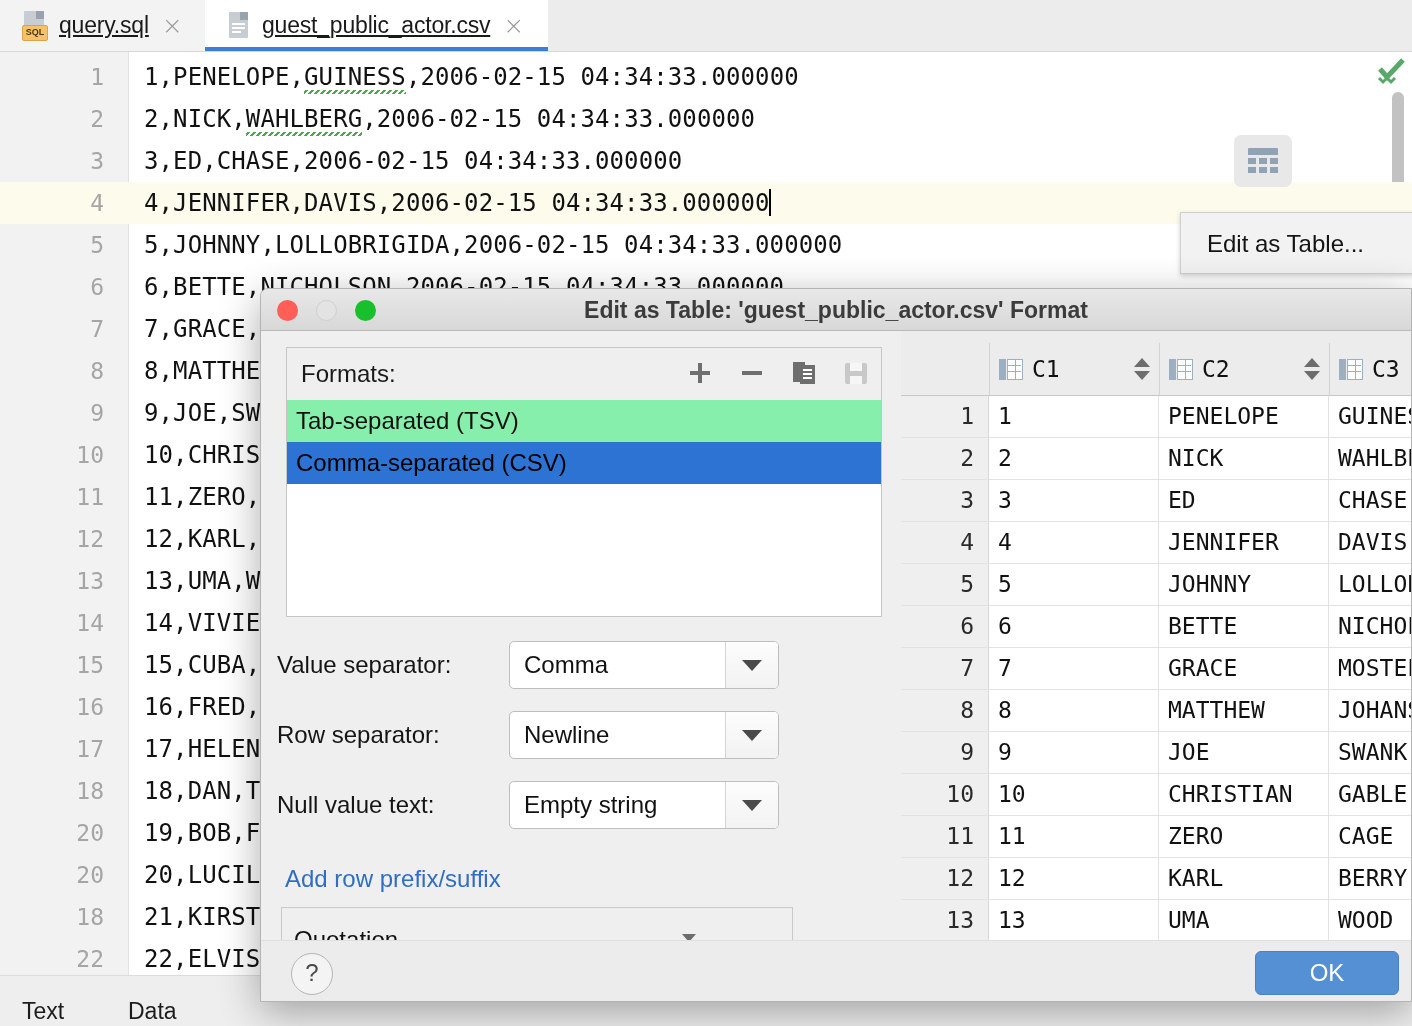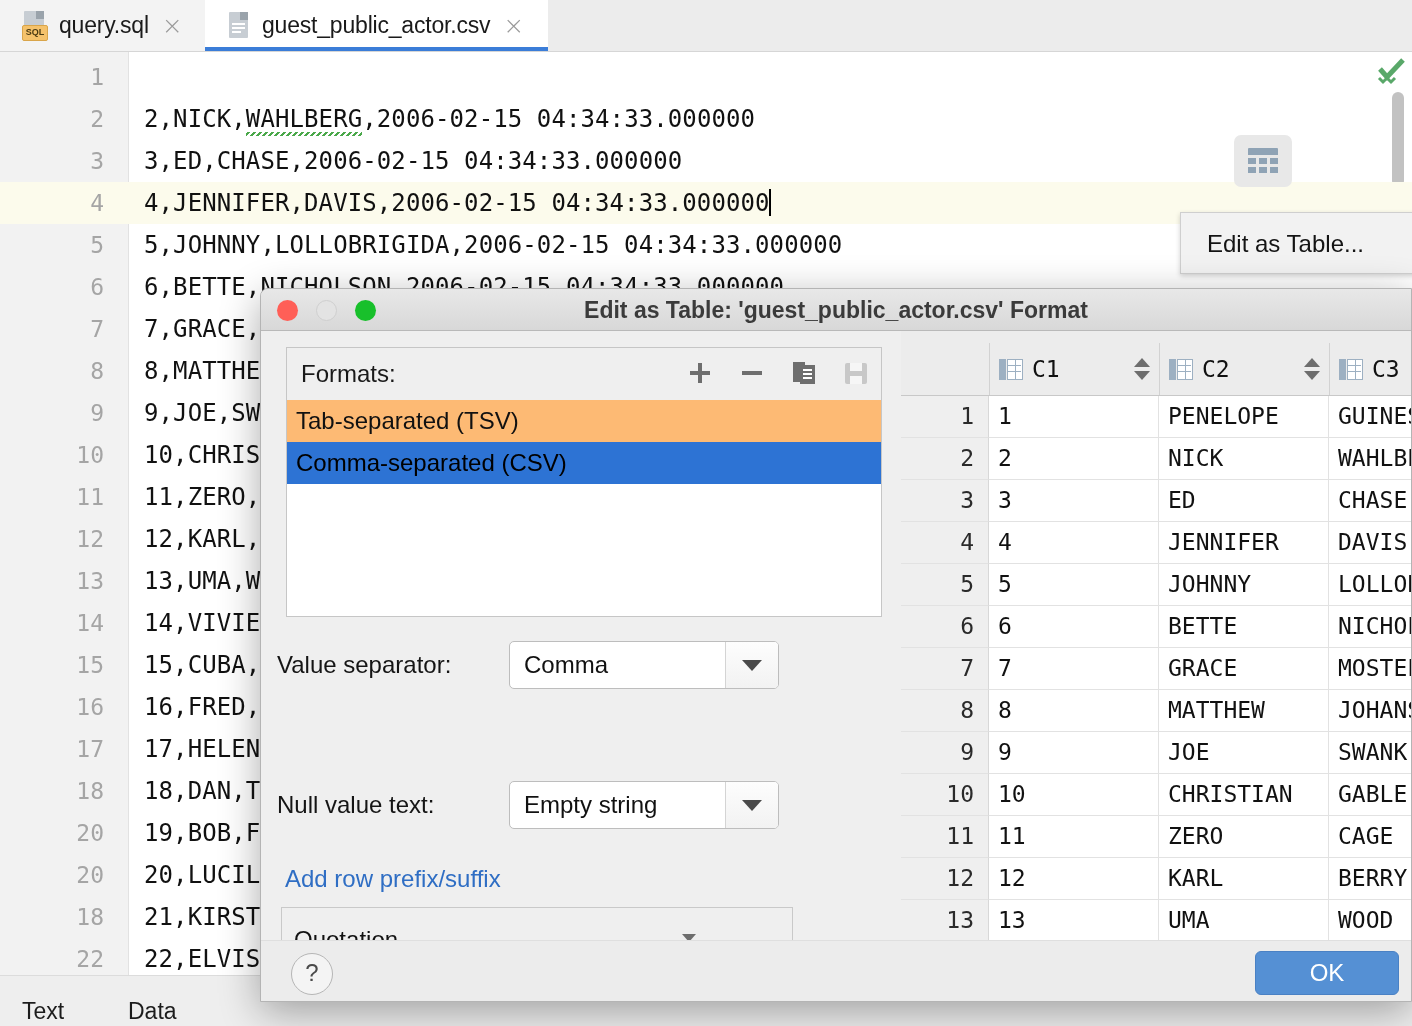--- a/index.html
+++ b/index.html
@@ -32,21 +32,21 @@
   .tab.inactive { left: 0; width: 205px; background: #f3f3f3; }
   .tab.active { left: 205px; width: 343px; background: #ffffff; }
   .tab.active::after {
     content: ""; position: absolute; left: 0; right: 0; bottom: 0; height: 4px;
     background: #3b7dd8;
   }
   .tab-close {
     font-size: 25px; color: #9b9b9b; line-height: 1; margin-left: 2px;
     font-family: "DejaVu Sans", sans-serif; font-weight: 300;
   }
-  .tab-label { letter-spacing: -0.2px; }
+  .tab-label { letter-spacing: -0.2px; text-decoration: underline; }
 
   
   .ic-sql { position: relative; width: 26px; height: 30px; flex: none; }
   .ic-sql .pg {
     position: absolute; left: 2px; top: 0; width: 20px; height: 24px;
     background: #c7cdd3; border-radius: 1px;
   }
   .ic-sql .fold {
     position: absolute; left: 14px; top: 0; width: 8px; height: 8px;
     background: #9aa3ab;
@@ -214,21 +214,21 @@
     font-size: 24px; color: #1a1a1a;
   }
   .fmt-tools { position: absolute; right: 10px; top: 9px; display: flex; align-items:center; gap: 22px; }
   .ftool { width: 30px; height: 32px; position: relative; }
   .ftool.dim { opacity: 0.45; }
   .fmtlist { position: absolute; left: 0; top: 52px; right: 0; bottom: 0; background:#fff; }
   .fmtitem {
     height: 42px; line-height: 42px; padding-left: 9px;
     font-size: 24px; color: #111;
   }
-  .fmtitem.alt { background: #fdba74; }
+  .fmtitem.alt { background: #86efac; }
   .fmtitem.sel { background: #2d73d4; color: #000000; font-weight: 400; }
 
   .frow {
     position: absolute; left: 0; width: 620px; height: 48px;
   }
   .frow .flabel {
     position: absolute; left: 16px; top: 0; height: 48px; line-height: 48px;
     font-size: 24px; color: #151515;
   }
   .combo {
@@ -368,20 +368,21 @@
 
     <div class="ed-scroll-track"></div>
     <div class="ed-scroll"></div>
 
     <svg class="inspect-ok" viewBox="0 0 30 28">
       <path d="M4 11 L11 19 L27 2" stroke="#59a869" stroke-width="5" fill="none"></path>
       <path d="M3 20 l4 4 l4 -4 l4 4 l4 -4" stroke="#59a869" stroke-width="3" fill="none"></path>
     </svg>
   <div class="line" style="top: 4px; position: absolute;">
         <div class="lnum">1</div>
+        <div class="ltext">1,PENELOPE,<span class="sq">GUINESS</span>,2006-02-15 04:34:33.000000</div>
       </div>
       <div class="line" style="top: 46px; position: absolute;">
         <div class="lnum">2</div>
         <div class="ltext">2,NICK,<span class="sq">WAHLBERG</span>,2006-02-15 04:34:33.000000</div>
       </div>
       <div class="line" style="top: 88px; position: absolute;">
         <div class="lnum">3</div>
         <div class="ltext">3,ED,CHASE,2006-02-15 04:34:33.000000</div>
       </div>
       <div class="line current" style="top: 130px; position: absolute;">
@@ -534,20 +535,29 @@
         <div class="frow" style="top: 310px;">
           <span class="flabel">Value separator:</span>
           <span class="combo">
             <span class="cval">Comma</span>
             <span class="carrow">
                 <span class="tri-down"></span>
               </span>
           </span>
         </div>
 
+        <div class="frow" style="top: 380px;">
+          <span class="flabel">Row separator:</span>
+          <span class="combo">
+            <span class="cval">Newline</span>
+            <span class="carrow">
+                <span class="tri-down"></span>
+              </span>
+          </span>
+        </div>
 
         <div class="frow" style="top: 450px;">
           <span class="flabel">Null value text:</span>
           <span class="combo">
             <span class="cval">Empty string</span>
             <span class="carrow">
                 <span class="tri-down"></span>
               </span>
           </span>
         </div>

